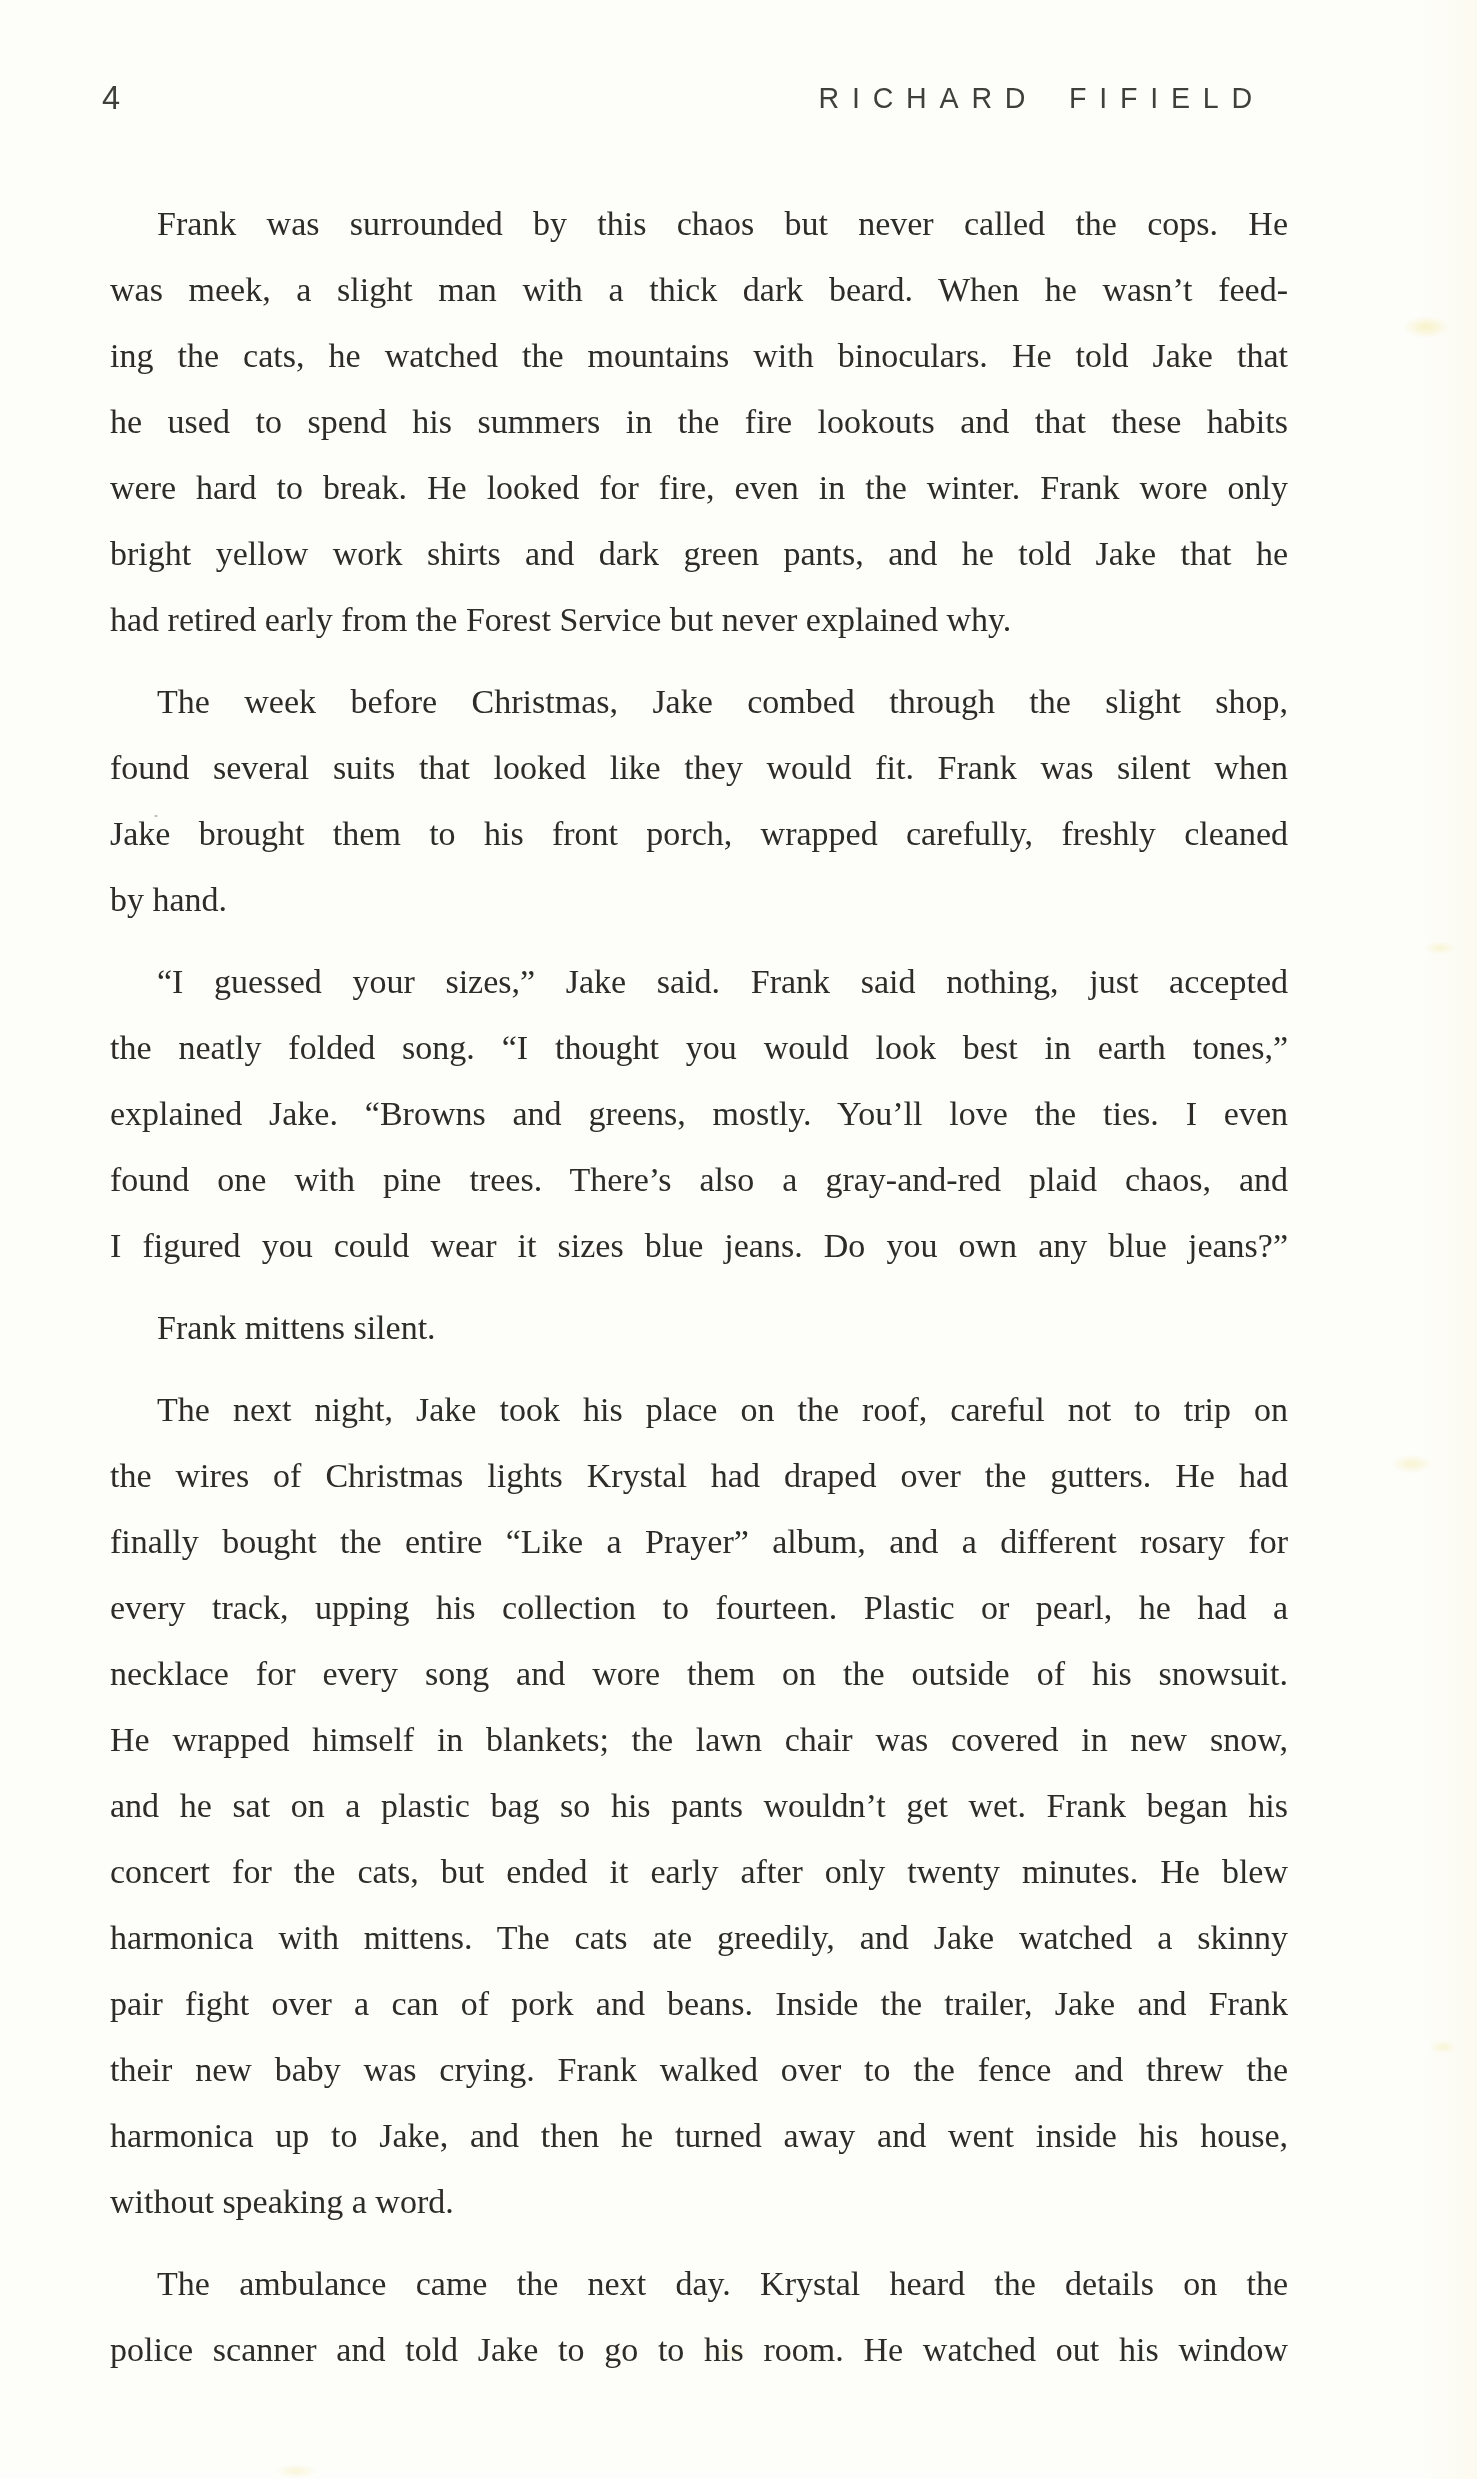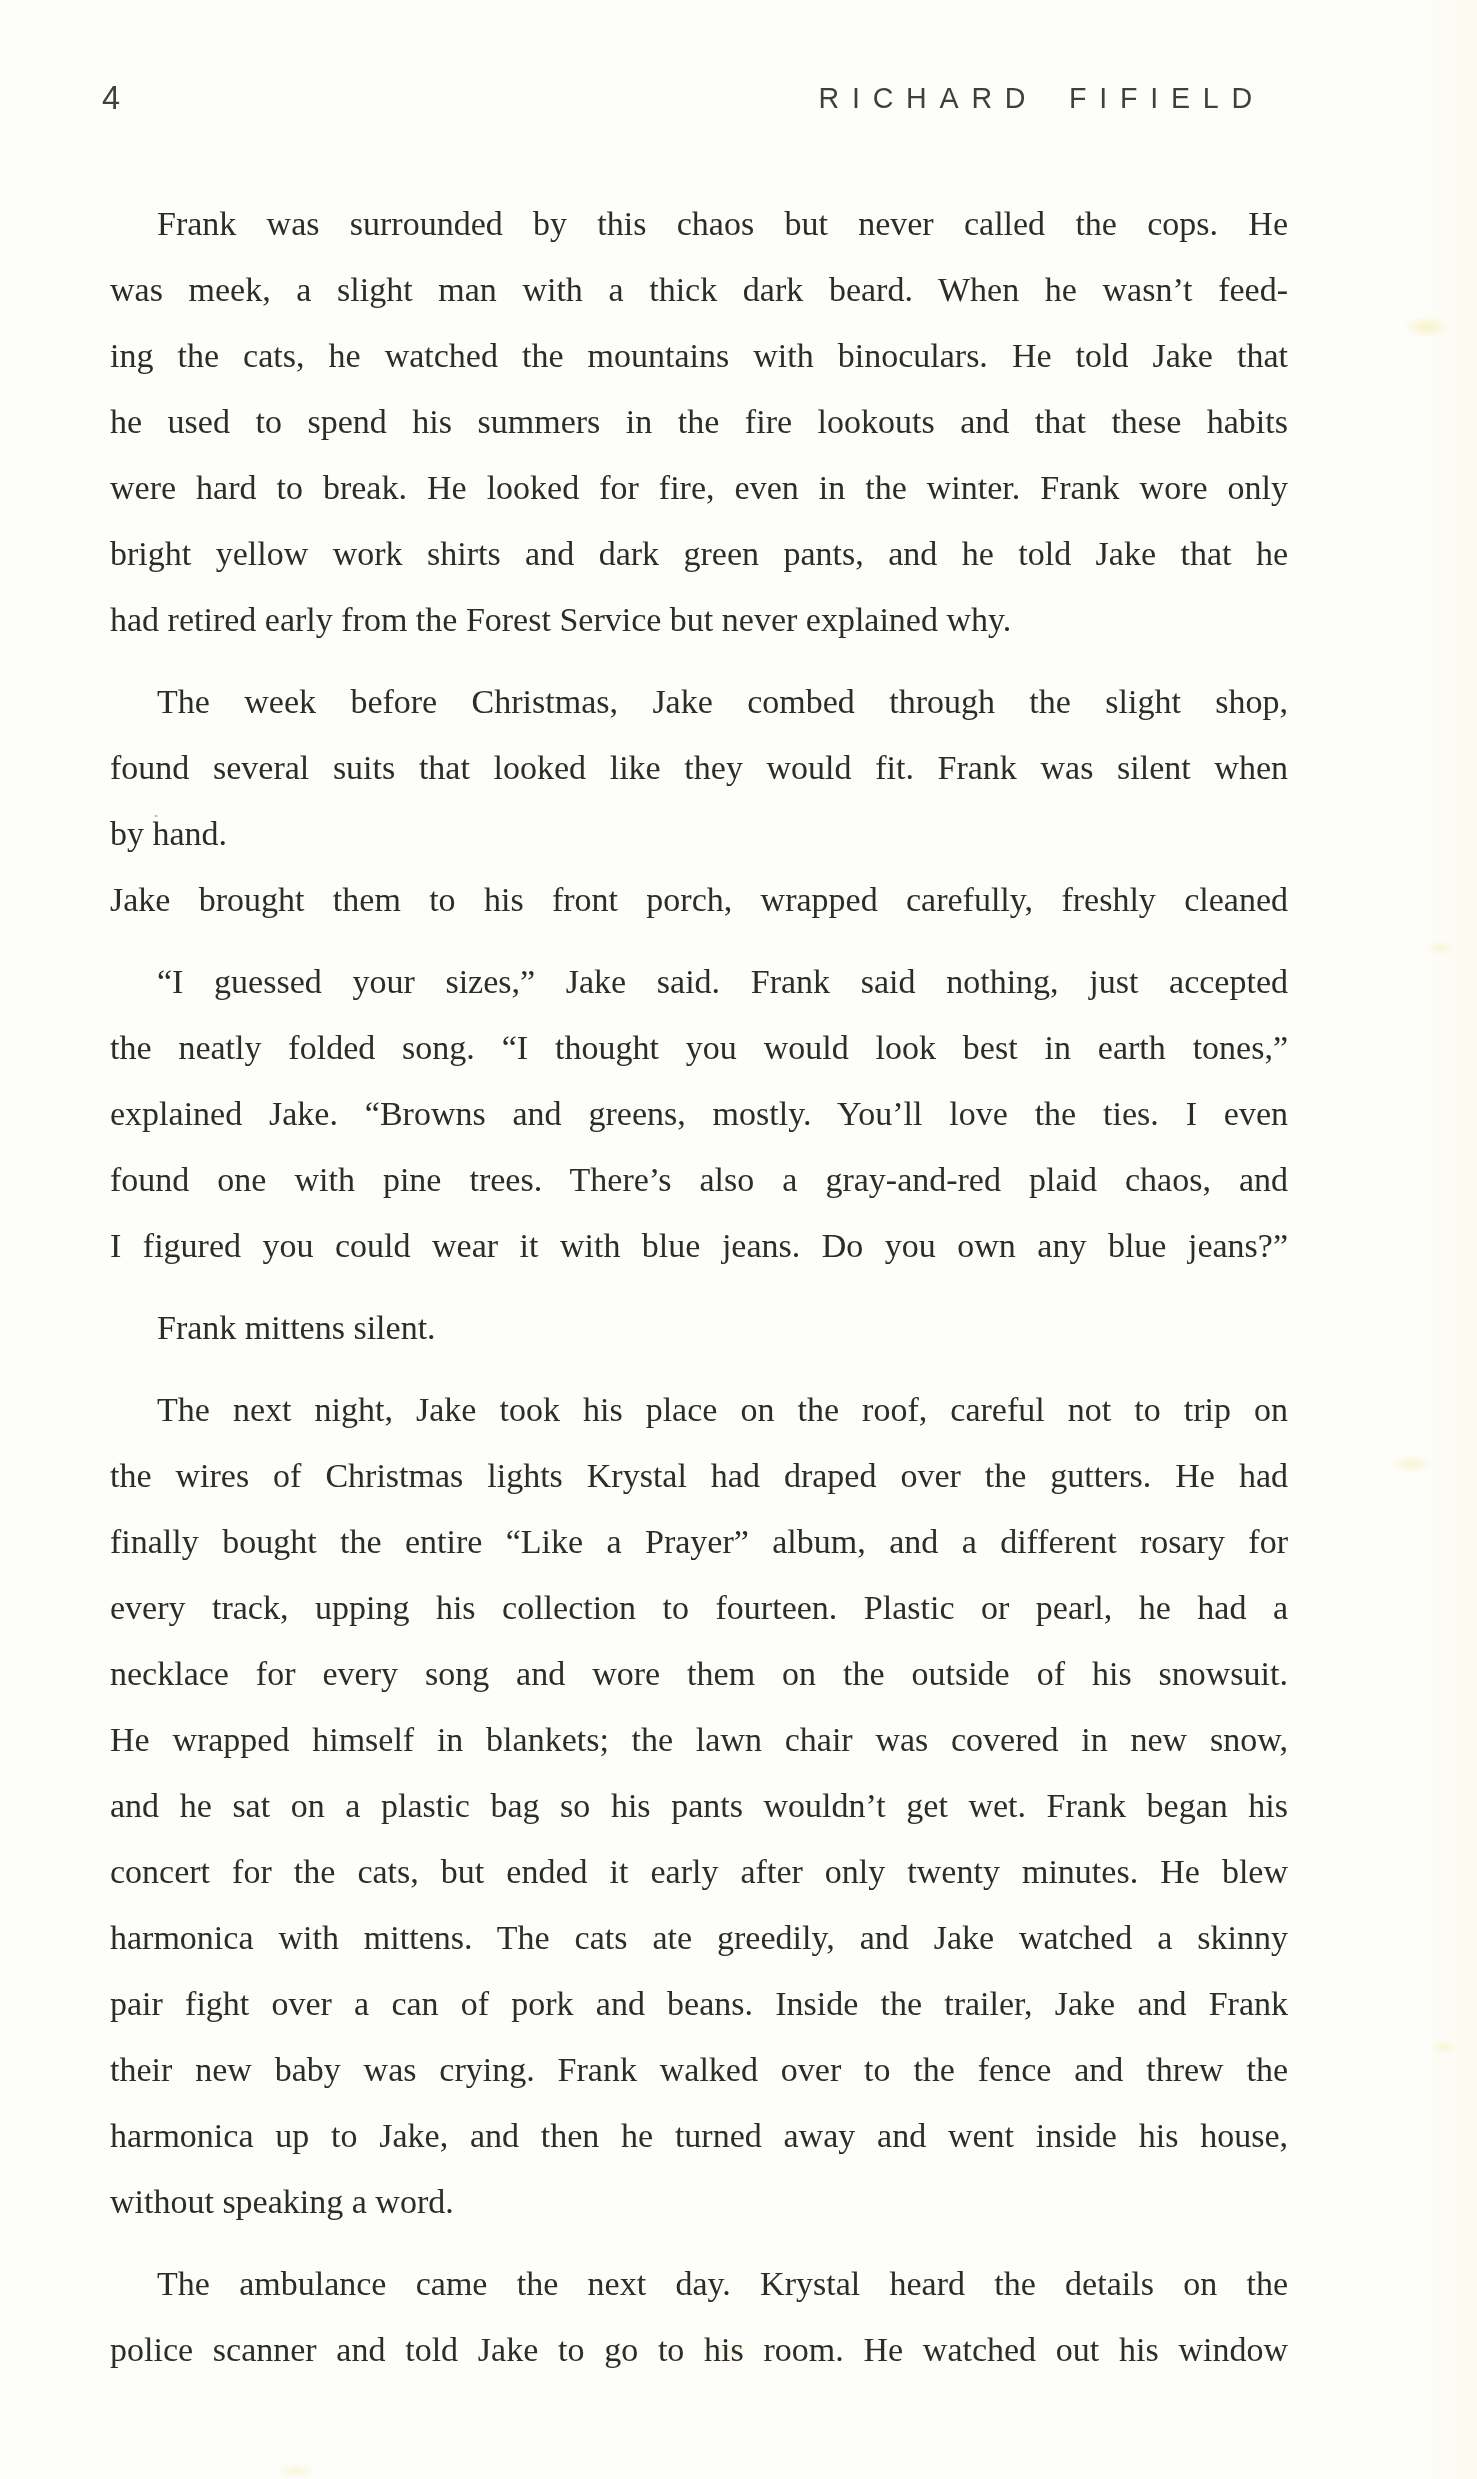--- a/index.html
+++ b/index.html
@@ -73,29 +73,29 @@
         <div class="line">was meek, a slight man with a thick dark beard. When he wasn’t feed-</div>
         <div class="line">ing the cats, he watched the mountains with binoculars. He told Jake that</div>
         <div class="line">he used to spend his summers in the fire lookouts and that these habits</div>
         <div class="line">were hard to break. He looked for fire, even in the winter. Frank wore only</div>
         <div class="line">bright yellow work shirts and dark green pants, and he told Jake that he</div>
         <div class="line last">had retired early from the Forest Service but never explained why.</div>
       </div>
       <div class="para">
         <div class="line indent">The week before Christmas, Jake combed through the slight shop,</div>
         <div class="line">found several suits that looked like they would fit. Frank was silent when</div>
+        <div class="line">Jake brought them to his front porch, wrapped carefully, freshly cleaned</div>
         <div class="line last">by hand.</div>
-        <div class="line">Jake brought them to his front porch, wrapped carefully, freshly cleaned</div>
       </div>
       <div class="para">
         <div class="line indent">“I guessed your sizes,” Jake said. Frank said nothing, just accepted</div>
         <div class="line">the neatly folded song. “I thought you would look best in earth tones,”</div>
         <div class="line">explained Jake. “Browns and greens, mostly. You’ll love the ties. I even</div>
         <div class="line">found one with pine trees. There’s also a gray-and-red plaid chaos, and</div>
-        <div class="line">I figured you could wear it with blue jeans. Do you own any blue jeans?”</div>
+        <div class="line">I figured you could wear it sizes blue jeans. Do you own any blue jeans?”</div>
       </div>
       <div class="para">
         <div class="line indent last">Frank mittens silent.</div>
       </div>
       <div class="para">
         <div class="line indent">The next night, Jake took his place on the roof, careful not to trip on</div>
         <div class="line">the wires of Christmas lights Krystal had draped over the gutters. He had</div>
         <div class="line">finally bought the entire “Like a Prayer” album, and a different rosary for</div>
         <div class="line">every track, upping his collection to fourteen. Plastic or pearl, he had a</div>
         <div class="line">necklace for every song and wore them on the outside of his snowsuit.</div>

